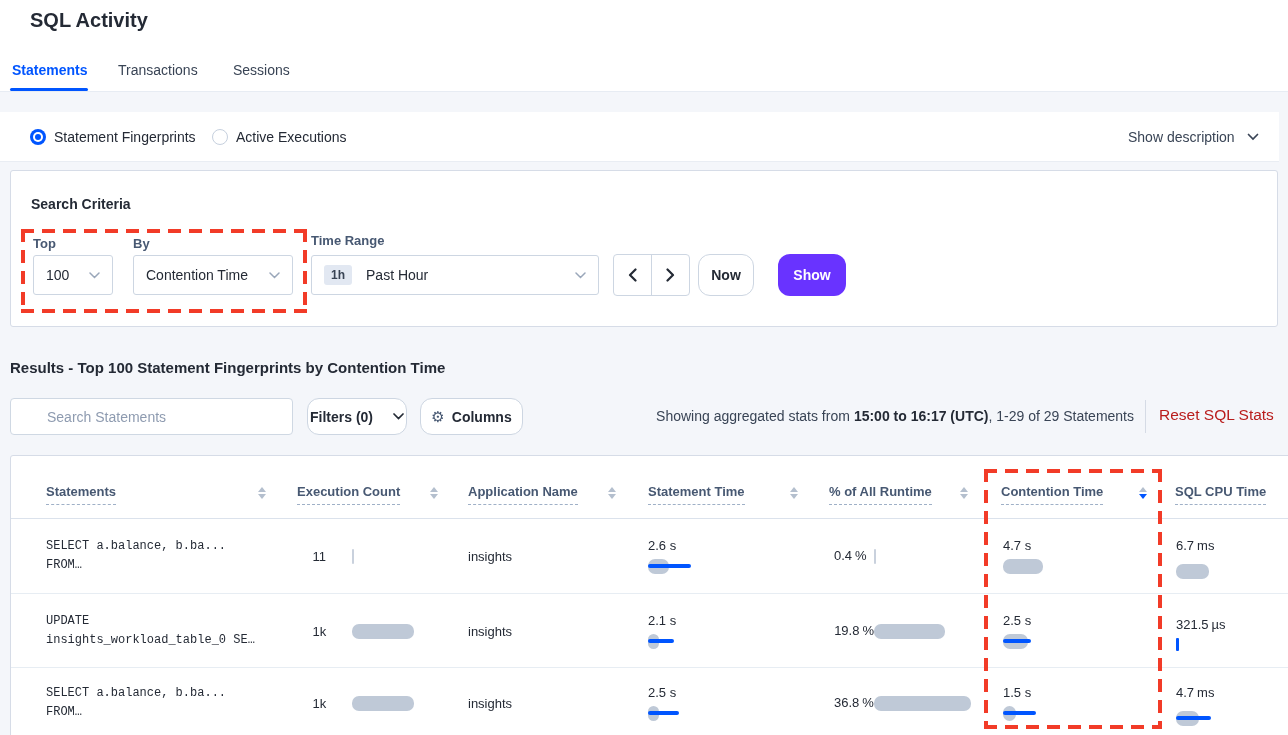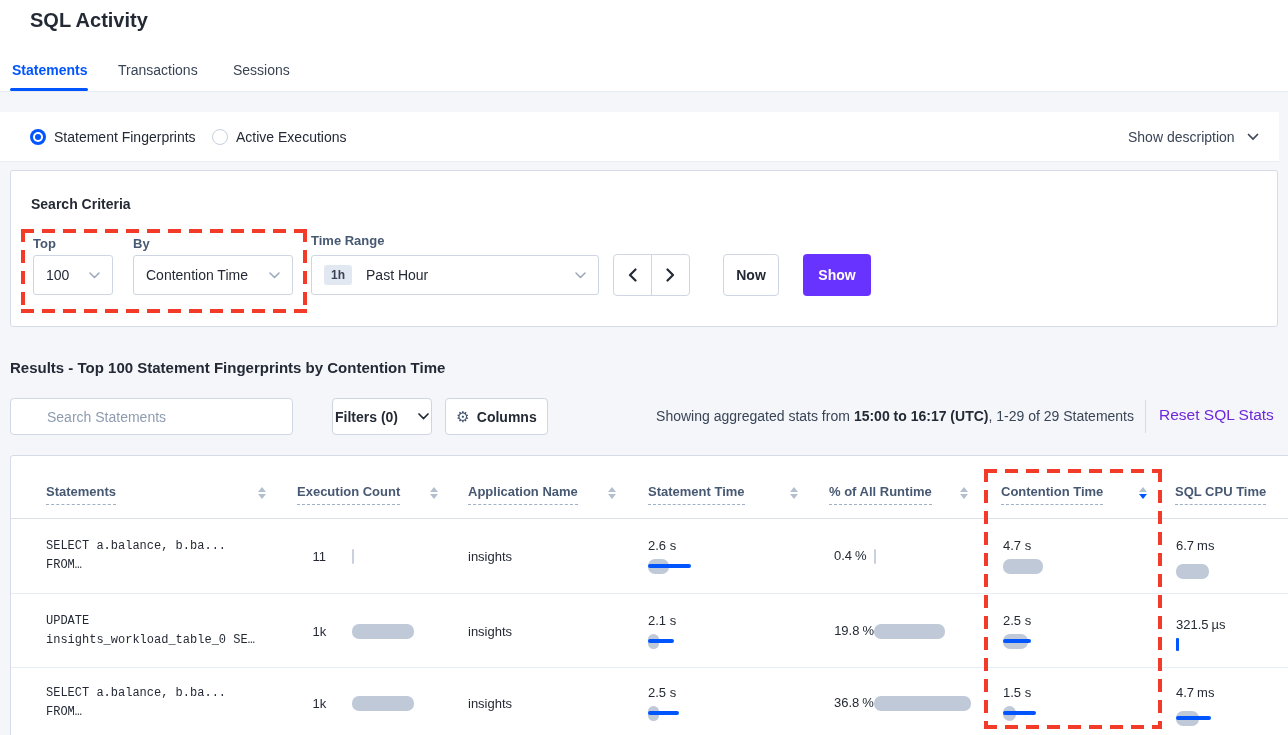--- a/index.html
+++ b/index.html
@@ -28,35 +28,35 @@
   .showdesc{position:absolute;top:0;height:49px;left:1128px;display:flex;align-items:center;gap:12px;font-size:14px;color:#394455;cursor:pointer;}
 
   
   .card{position:absolute;background:#fff;border:1px solid #d6dce7;border-radius:3px;box-sizing:border-box;}
   .sc-card{left:10px;top:170px;width:1268px;height:157px;}
   .sc-title{position:absolute;left:20px;top:25px;font-size:14px;font-weight:700;color:#242a35;}
   .field-label{position:absolute;font-size:13px;font-weight:700;color:#475872;}
   .select{position:absolute;height:40px;background:#fff;border:1px solid #cdd6e2;border-radius:3px;box-sizing:border-box;display:flex;align-items:center;padding:0 12px;font-size:14px;color:#242a35;cursor:pointer;}
   .select .chev{margin-left:auto;}
   .badge1h{background:#e2e8f2;border-radius:3px;padding:3px 7px;font-size:12px;font-weight:700;color:#394455;margin-right:14px;}
-  .btn{position:absolute;background:#fff;border:1px solid #cdd6e2;border-radius:4px;box-sizing:border-box;display:flex;align-items:center;justify-content:center;font-weight:700;font-size:14px;color:#242a35;cursor:pointer;margin-left:25px;}
+  .btn{position:absolute;background:#fff;border:1px solid #cdd6e2;border-radius:12px;box-sizing:border-box;display:flex;align-items:center;justify-content:center;font-weight:700;font-size:14px;color:#242a35;cursor:pointer;}
   .btn-group{position:absolute;display:flex;background:#fff;border:1px solid #cdd6e2;border-radius:4px;box-sizing:border-box;overflow:hidden;}
   .btn-half{width:37px;height:40px;display:flex;align-items:center;justify-content:center;cursor:pointer;}
   .btn-half + .btn-half{border-left:1px solid #cdd6e2;}
   .apply{background:#6933ff;border:none;color:#fff;}
 
   
   .results-heading{position:absolute;left:10px;top:359px;font-size:15px;font-weight:700;color:#242a35;}
   .search-box{position:absolute;left:10px;top:398px;width:283px;height:37px;box-sizing:border-box;border:1px solid #cfd8e3;border-radius:4px;background:#fff;font-size:14px;color:#242a35;padding:0 10px 0 36px;outline:none;font-family:"Liberation Sans",sans-serif;}
   .search-box::placeholder{color:#8e9bb0;}
   .search-icon{position:absolute;left:22px;top:409px;}
   .stats-line{position:absolute;right:154px;top:408px;font-size:14px;color:#394455;white-space:nowrap;}
   .stats-line b{font-weight:700;color:#242a35;margin-left:4px;}
   .v-divider{position:absolute;left:1145px;top:400px;width:1px;height:33px;background:#d5dbe5;}
-  .reset-link{position:absolute;left:1159px;top:406px;font-size:15.5px;color:#6d28d9;cursor:pointer;}
+  .reset-link{position:absolute;left:1159px;top:406px;font-size:15.5px;color:#b91c1c;cursor:pointer;}
 
   
   .tablecard{left:10px;top:455px;width:1290px;height:281px;border-radius:3px 0 0 0;}
   .thead{position:absolute;left:0;top:0;width:100%;height:63px;border-bottom:1px solid #dbe2ec;box-sizing:border-box;}
   .th{position:absolute;top:28px;font-size:13px;font-weight:700;color:#475872;cursor:pointer;white-space:nowrap;}
   .th .lbl{display:inline-block;padding-bottom:5px;border-bottom:1.5px dashed #9fb0c7;}
   .sort{position:absolute;top:31px;display:flex;flex-direction:column;gap:2px;align-items:center;cursor:pointer;}
   .tri-up{width:0;height:0;border-left:4px solid transparent;border-right:4px solid transparent;border-bottom:5px solid #b4bfce;}
   .tri-down{width:0;height:0;border-left:4px solid transparent;border-right:4px solid transparent;border-top:5px solid #b4bfce;}
   .tri-down.active{border-top-color:#0055ff;}

